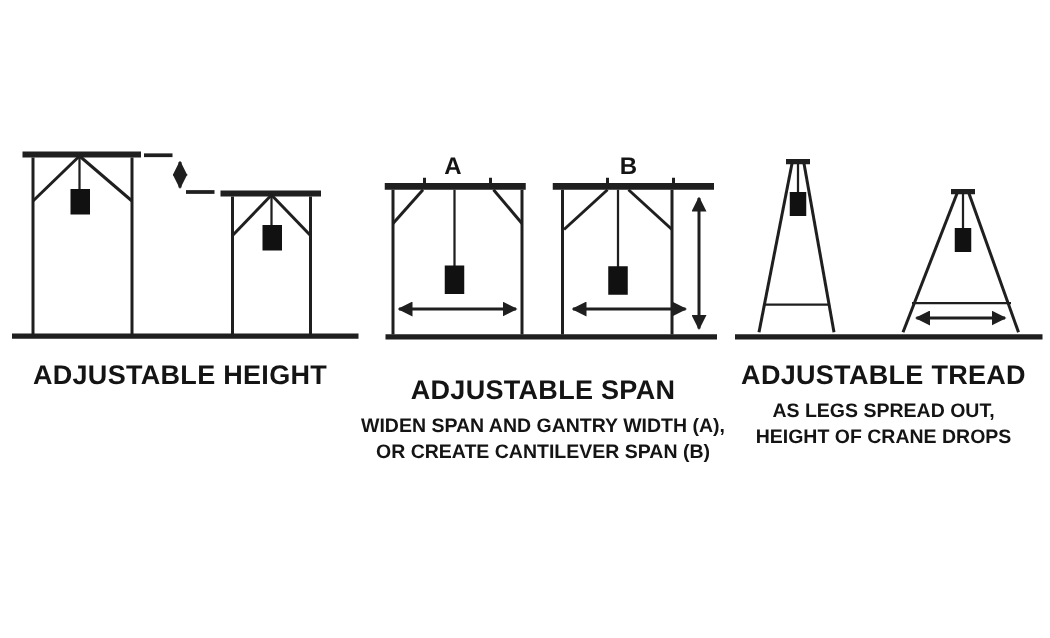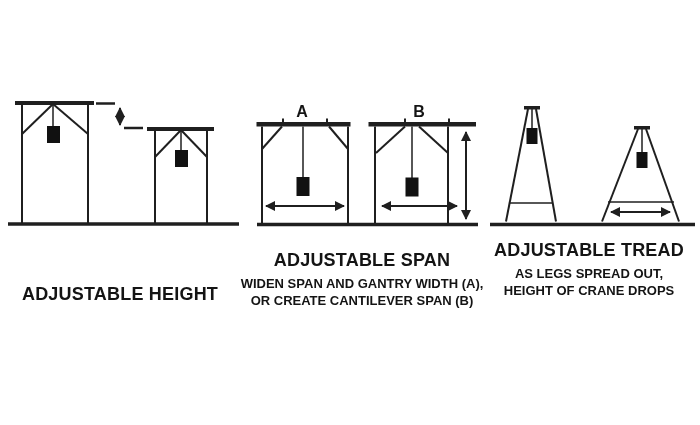--- a/index.html
+++ b/index.html
@@ -136,21 +136,21 @@
         <line x1="611" y1="212" x2="670" y2="212" marker-start="url(#arr)" marker-end="url(#arr)"></line>
       </g>
 
       <line x1="490" y1="224.5" x2="695" y2="224.5" stroke-width="3.5"></line>
     </g>
   </svg>
 
   <div class="span-label" style="left:287px;top:104px;">A</div>
   <div class="span-label" style="left:404px;top:104px;">B</div>
 
-  <div class="caption-block" style="left:0px;top:240px;width:240px;margin-top:44px;">
+  <div class="caption-block" style="left:0px;top:240px;width:240px;">
     <div class="caption-title">ADJUSTABLE HEIGHT</div>
   </div>
 
   <div class="caption-block" style="left:238px;top:250px;width:248px;">
     <div class="caption-title">ADJUSTABLE SPAN</div>
     <div class="caption-sub-wrap">
       <div class="caption-sub">WIDEN SPAN AND GANTRY WIDTH (A),</div>
       <div class="caption-sub">OR CREATE CANTILEVER SPAN (B)</div>
     </div>
   </div>

